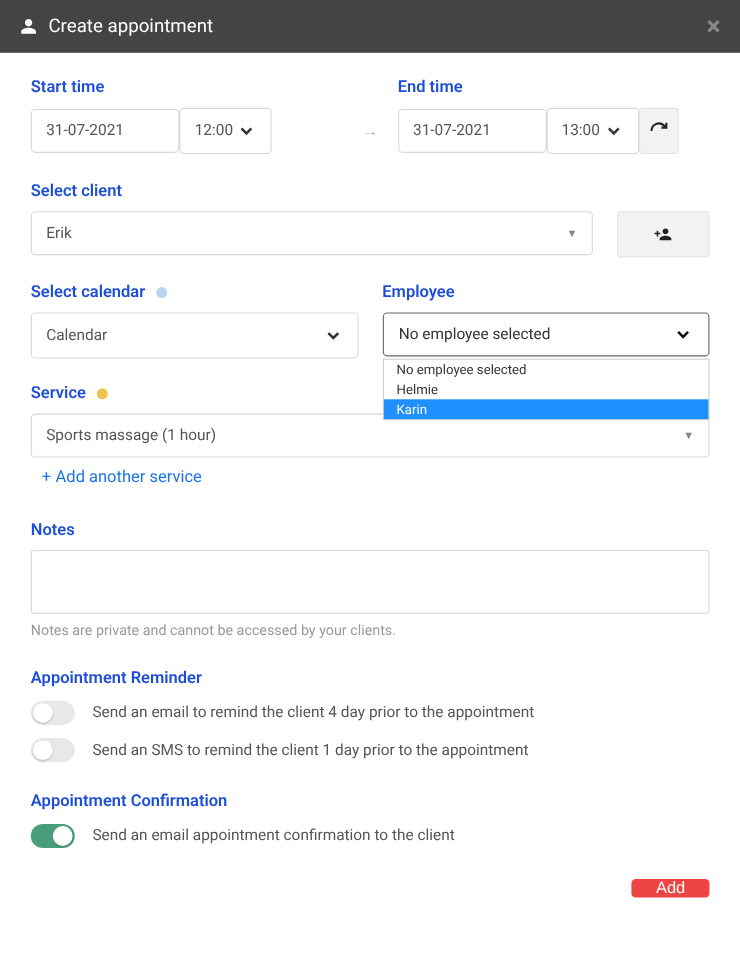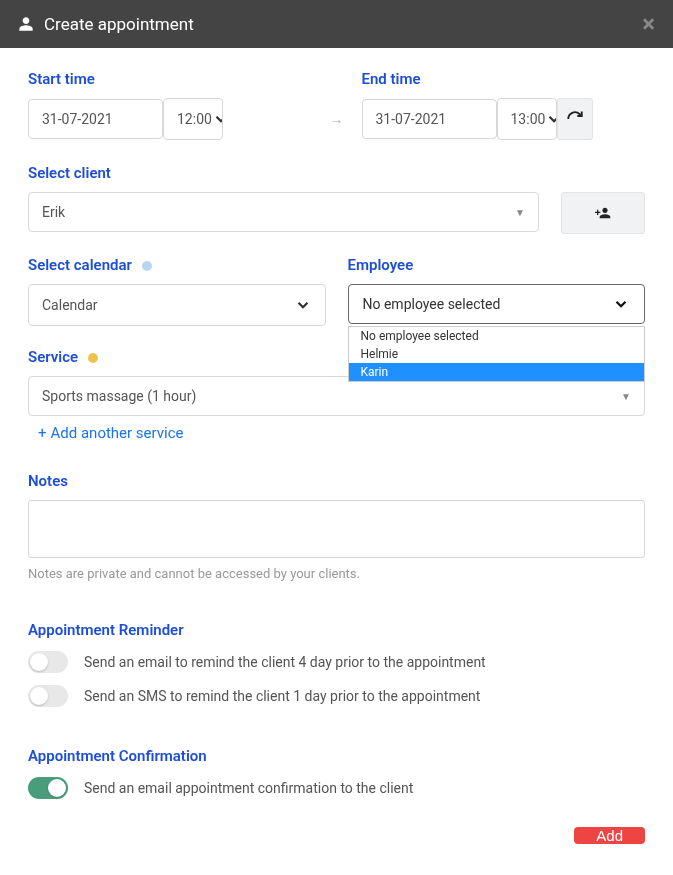--- a/index.html
+++ b/index.html
@@ -76,21 +76,21 @@
       padding: 11px 13px;
       font-size: 14px;
       color: #555;
       background: #fff;
       display: flex;
       align-items: center;
       justify-content: space-between;
       cursor: pointer;
     }
     .input-date { width: 135px; }
-    .input-time { width: 60px; overflow:hidden; white-space:nowrap; }
+    .input-time { width: 84px; overflow:hidden; white-space:nowrap; }
     .select-full { width: 100%; }
     .chevron {
       color: #555;
     }
     .tiny-chevron { color:#888; font-size:10px;}
     .btn-icon {
       border: 1px solid #e3e3e3;
       background: #f0f2f4;
       border-radius: 3px;
       padding: 10px 14px;
@@ -141,21 +141,21 @@
       border-radius: 3px;
       height: 58px;
       width: 100%;
       margin-top: 8px;
     }
     .notes-hint {
       color: #999;
       font-size: 13px;
       margin-top: 8px;
     }
-    .section { margin-top: 40px; }
+    .section { margin-top: 26px; }
     .toggle-row {
       display:flex; align-items:center; gap: 16px; margin-top: 12px;
     }
     .toggle {
       width: 40px; height: 22px; border-radius: 11px;
       background: #e8e8e8; position: relative; cursor:pointer;
       flex-shrink:0;
     }
     .toggle .knob {
       width: 18px; height:18px; border-radius:50%; background:#fff;

